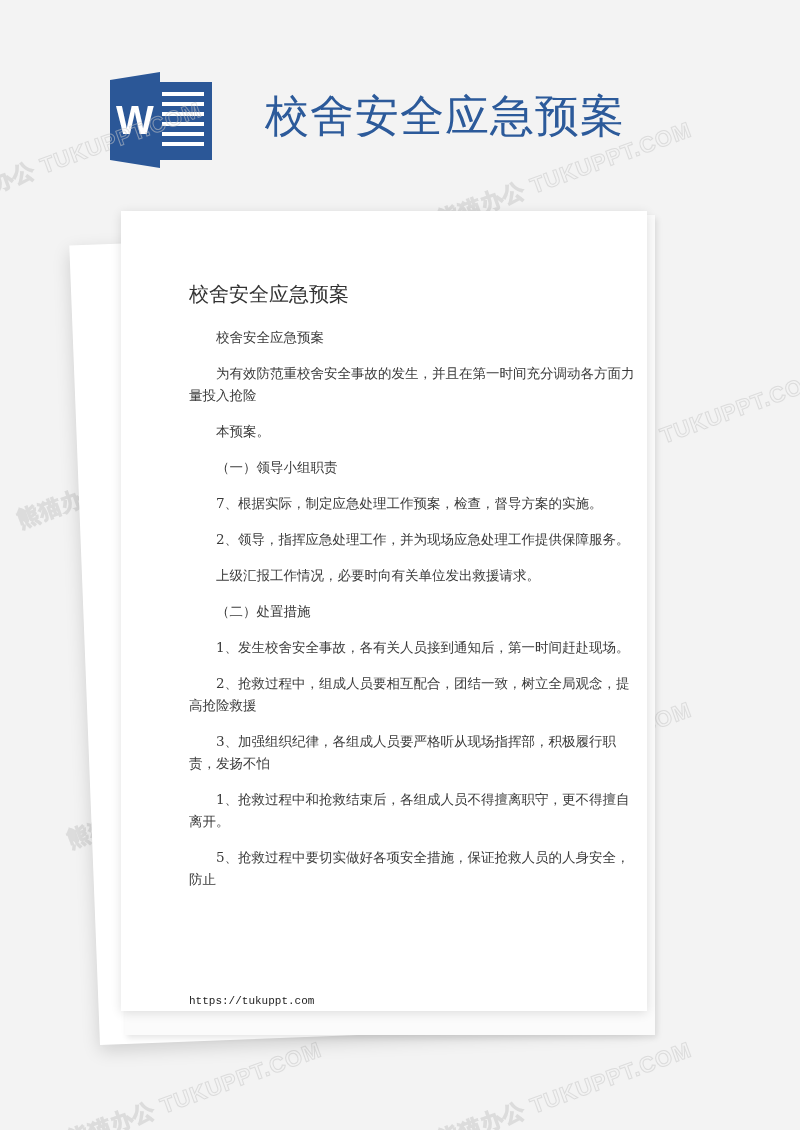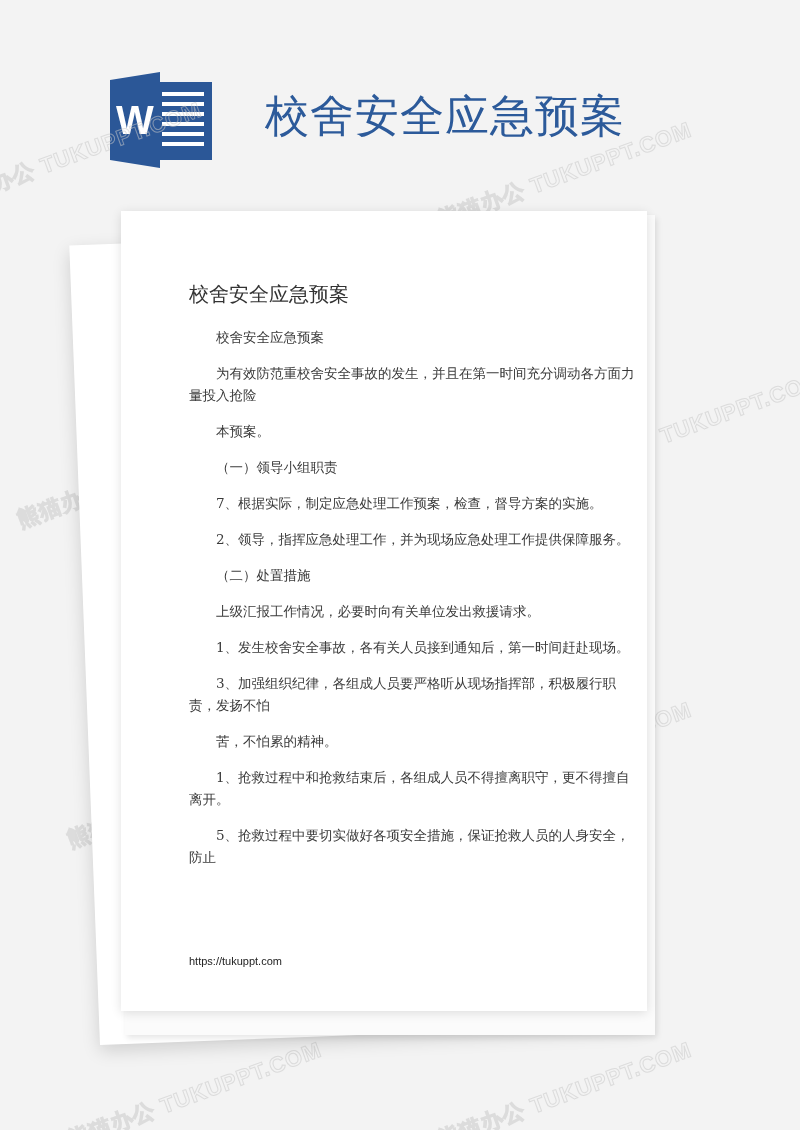--- a/index.html
+++ b/index.html
@@ -100,22 +100,22 @@
       color: #3a3a3a;
     }
     .para {
       margin: 0 0 14px 0;
       text-indent: 27px;
       line-height: 22px;
     }
     .footer-url {
       position: absolute;
       left: 68px;
-      top: 744px;
-      font-family: Liberation Sans, sans-serif;
+      top: 784px;
+      font-family: Liberation Mono, monospace;
       font-size: 11px;
       color: #222;
     }
   </style>
 </head>
 <body>
 
 <div class="header">
   <svg class="word-icon" viewBox="0 0 105 96">
 
@@ -147,22 +147,22 @@
 
 <div class="paper">
   <div class="doc-title">校舍安全应急预案</div>
   <div class="doc-body">
     <p class="para">校舍安全应急预案</p>
     <p class="para">为有效防范重校舍安全事故的发生，并且在第一时间充分调动各方面力量投入抢险</p>
     <p class="para">本预案。</p>
     <p class="para">（一）领导小组职责</p>
     <p class="para">7、根据实际，制定应急处理工作预案，检查，督导方案的实施。</p>
     <p class="para">2、领导，指挥应急处理工作，并为现场应急处理工作提供保障服务。</p>
+    <p class="para">上级汇报工作情况，必要时向有关单位发出救援请求。</p>
     <p class="para">（二）处置措施</p>
-    <p class="para">上级汇报工作情况，必要时向有关单位发出救援请求。</p>
     <p class="para">1、发生校舍安全事故，各有关人员接到通知后，第一时间赶赴现场。</p>
+    <p class="para">2、抢救过程中，组成人员要相互配合，团结一致，树立全局观念，提高抢险救援</p>
     <p class="para">3、加强组织纪律，各组成人员要严格听从现场指挥部，积极履行职责，发扬不怕</p>
-    <p class="para">苦，不怕累的精神。</p>
     <p class="para">1、抢救过程中和抢救结束后，各组成人员不得擅离职守，更不得擅自离开。</p>
     <p class="para">5、抢救过程中要切实做好各项安全措施，保证抢救人员的人身安全，防止</p>
   </div>
   <div class="footer-url">https://tukuppt.com</div>
 </div>
 
 </body></html>

